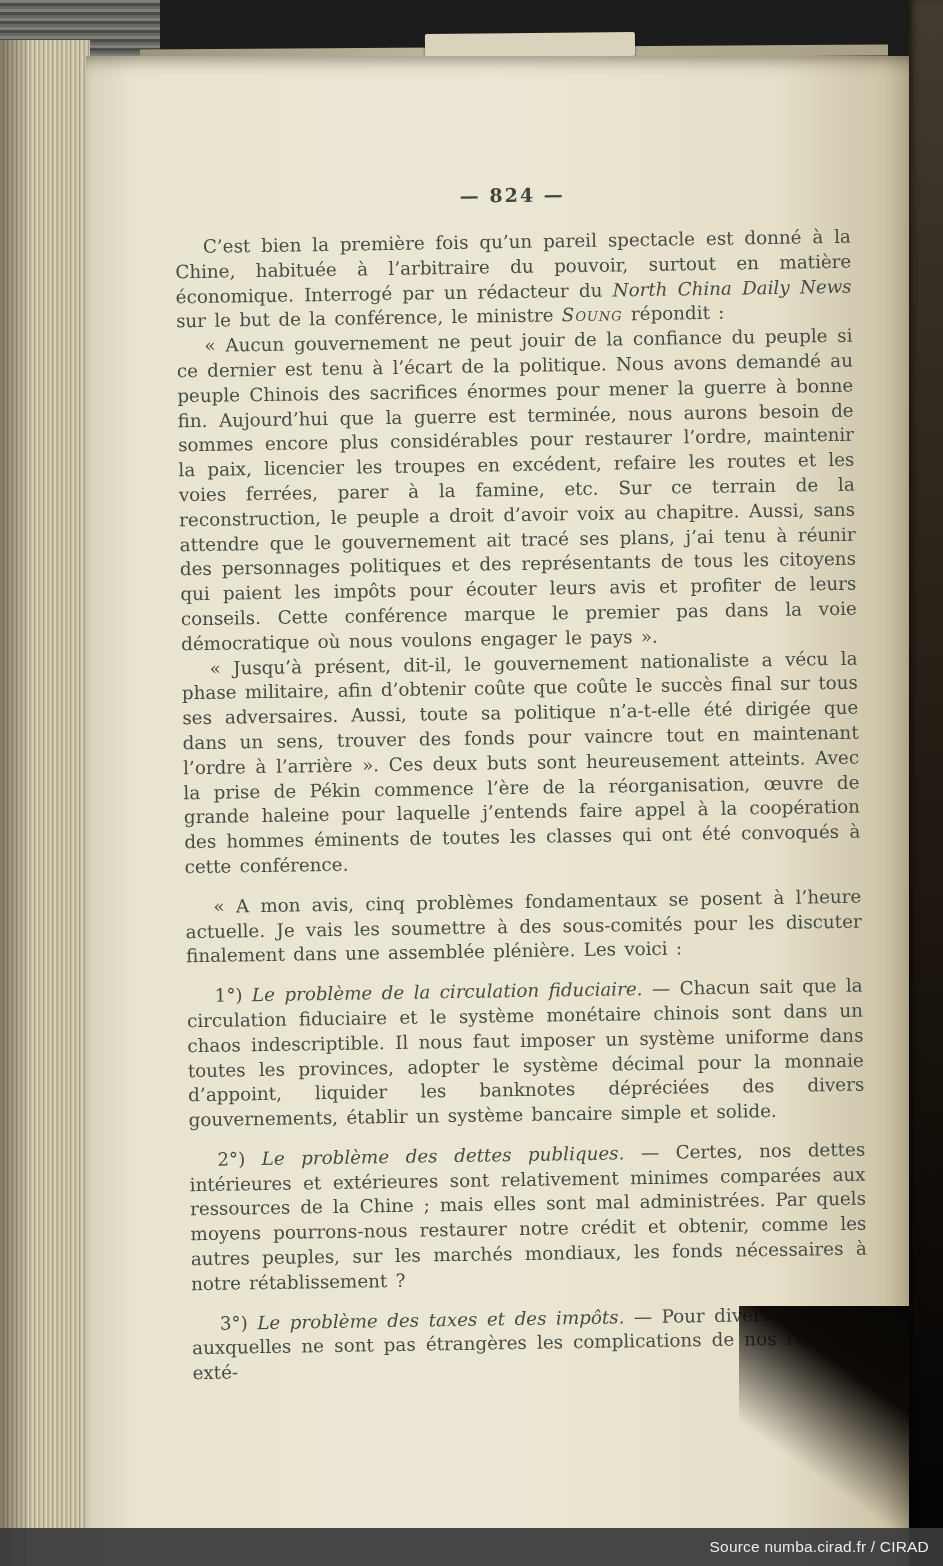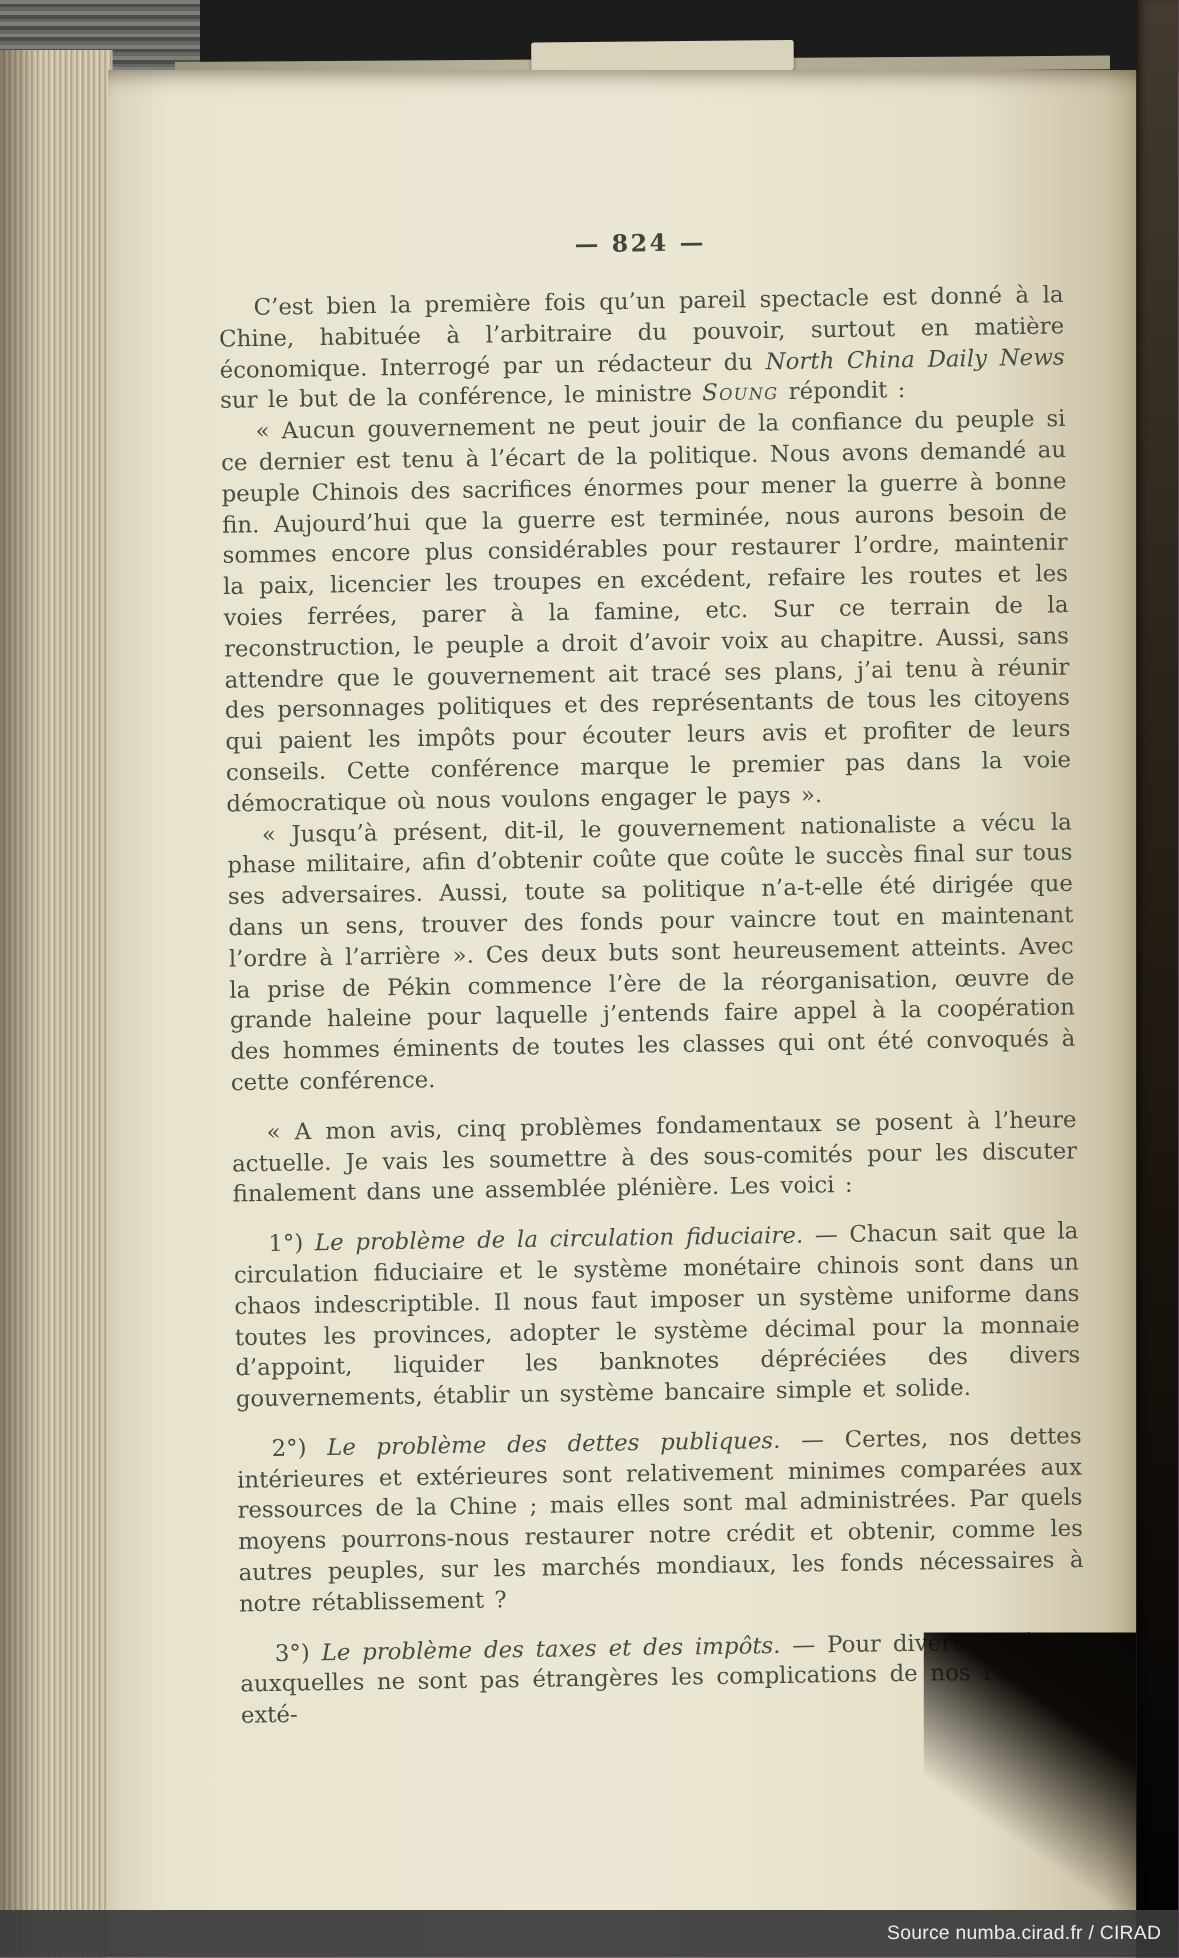--- a/index.html
+++ b/index.html
@@ -1,20 +1,20 @@
 <!DOCTYPE html>
 <html><head>
 <meta charset="utf-8">
 <style>
   html,body{margin:0;padding:0;background:#111;}
   .scan{
     position:relative;
     width:943px;height:1566px;
     overflow:hidden;
-    background:#f0abfc;
+    background:#15803d;
     font-family:"DejaVu Serif","Liberation Serif",serif;
   }
 
   
   .top-edge{position:absolute;left:0;top:0;width:100%;height:58px;background:#1c1c1c;}
   .top-pages-left{
     position:absolute;left:0;top:0;width:160px;height:80px;
     background:repeating-linear-gradient(180deg,#8f8f8a 0 3px,#55554f 3px 6px,#74746e 6px 9px);
     opacity:.85;
   }

